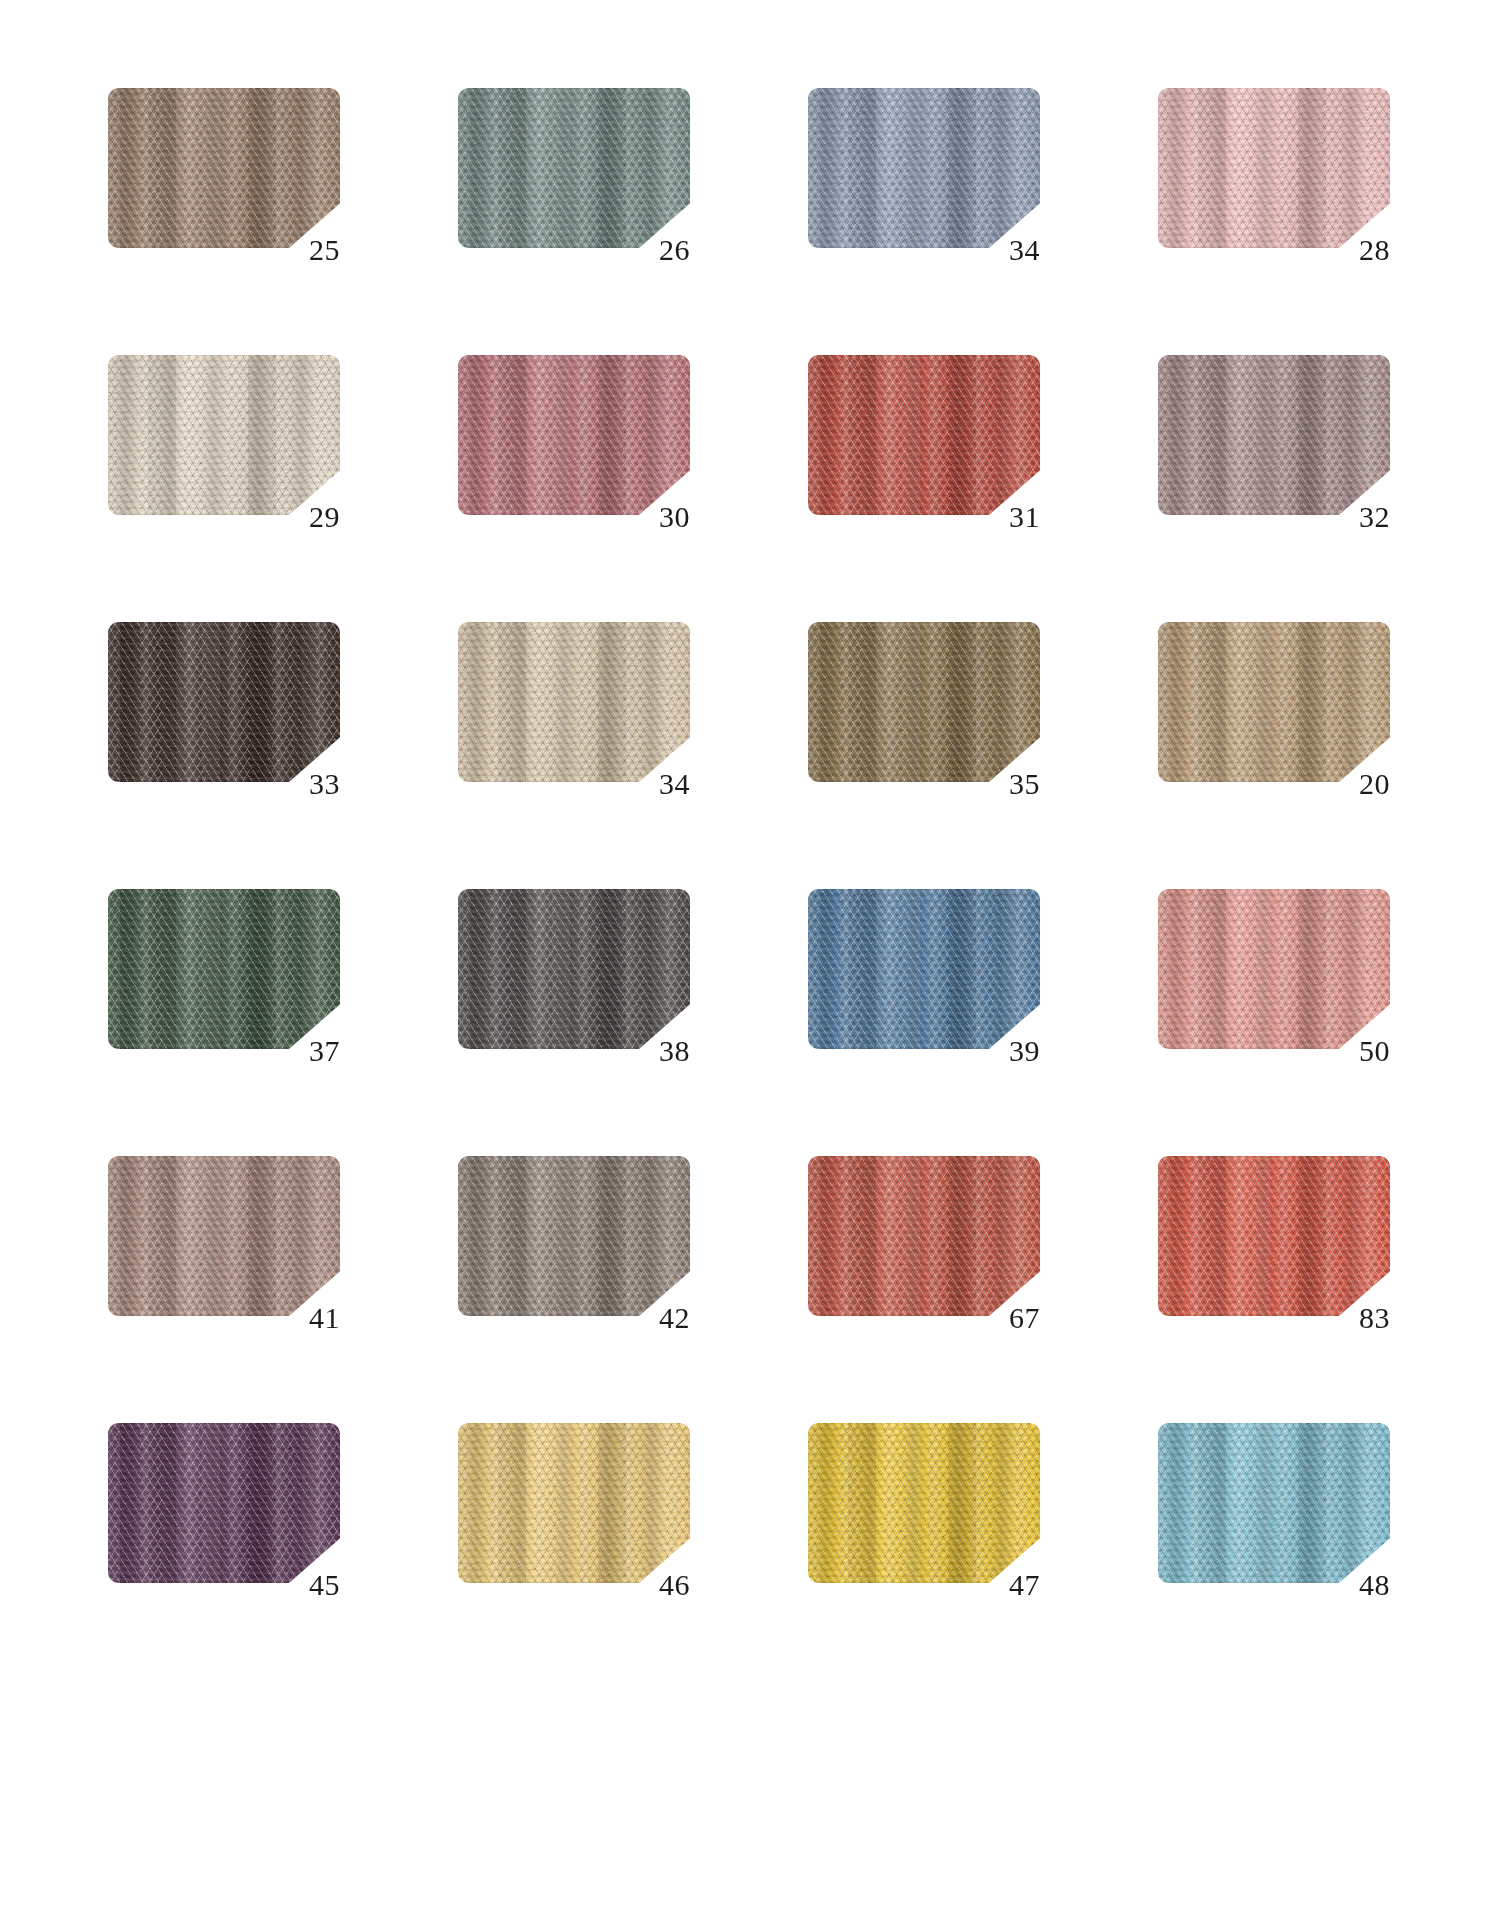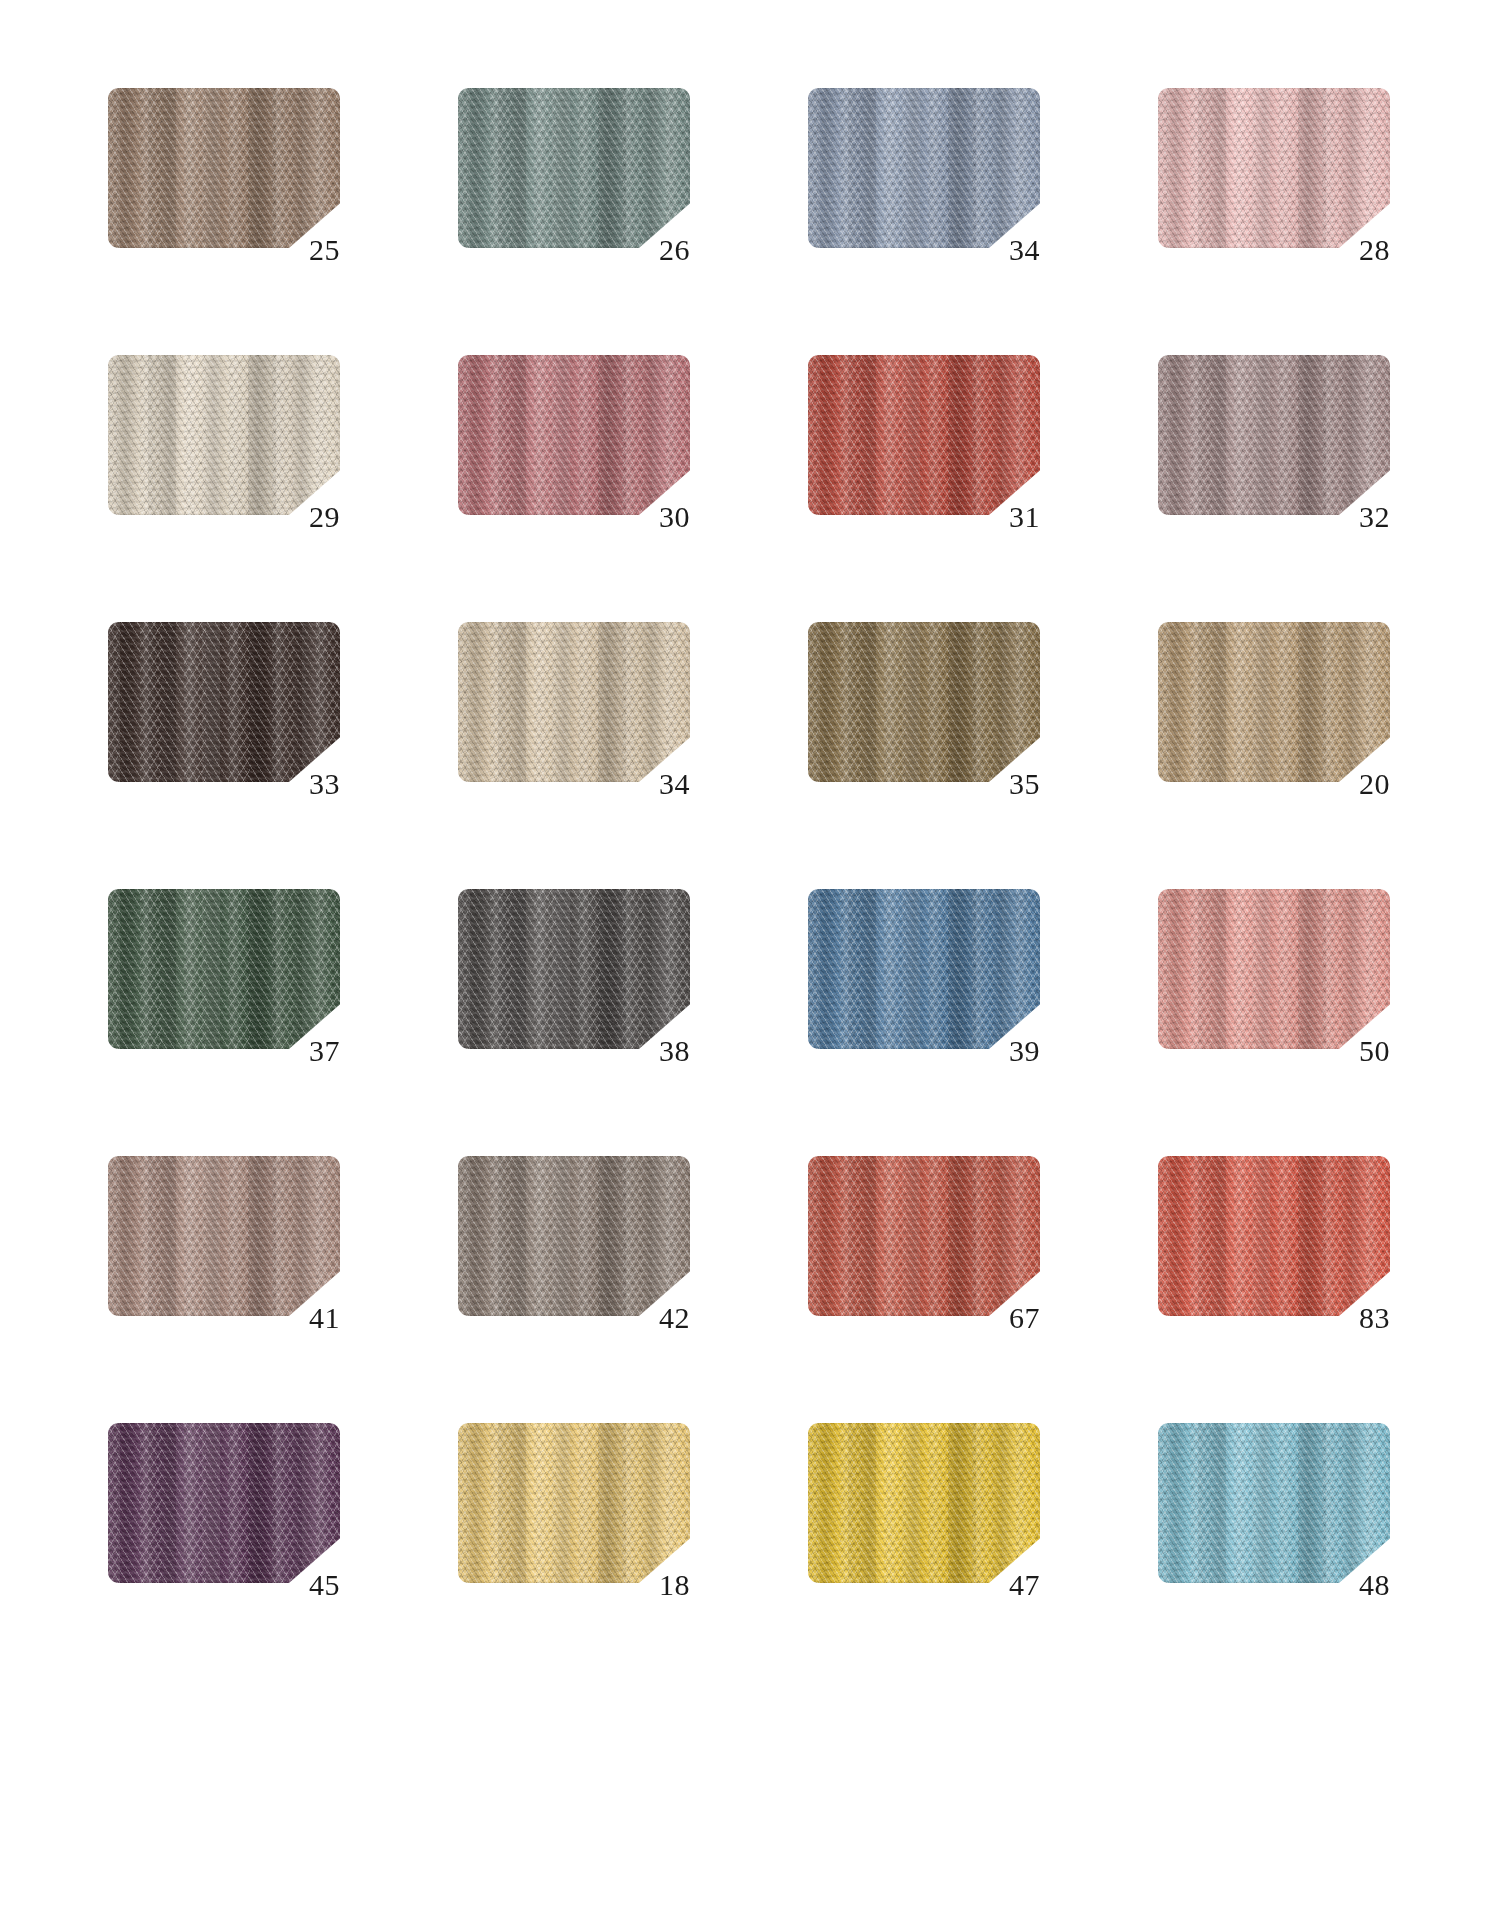--- a/index.html
+++ b/index.html
@@ -477,21 +477,21 @@
         <div class="swatch">
           <div class="base" style="background: rgb(243, 207, 119);"></div>
           <div class="columns"></div>
           <div class="ribs"></div>
           <div class="stitchA"></div>
           <div class="stitchB"></div>
           <div class="rows"></div>
           <div class="grain"></div>
           <div class="shade"></div>
         </div>
-        <div class="num">18</div>
+        <div class="num">46</div>
       </div>
       <div class="cell">
         <div class="swatch">
           <div class="base" style="background: rgb(240, 200, 48);"></div>
           <div class="columns"></div>
           <div class="ribs"></div>
           <div class="stitchA"></div>
           <div class="stitchB"></div>
           <div class="rows"></div>
           <div class="grain"></div>

